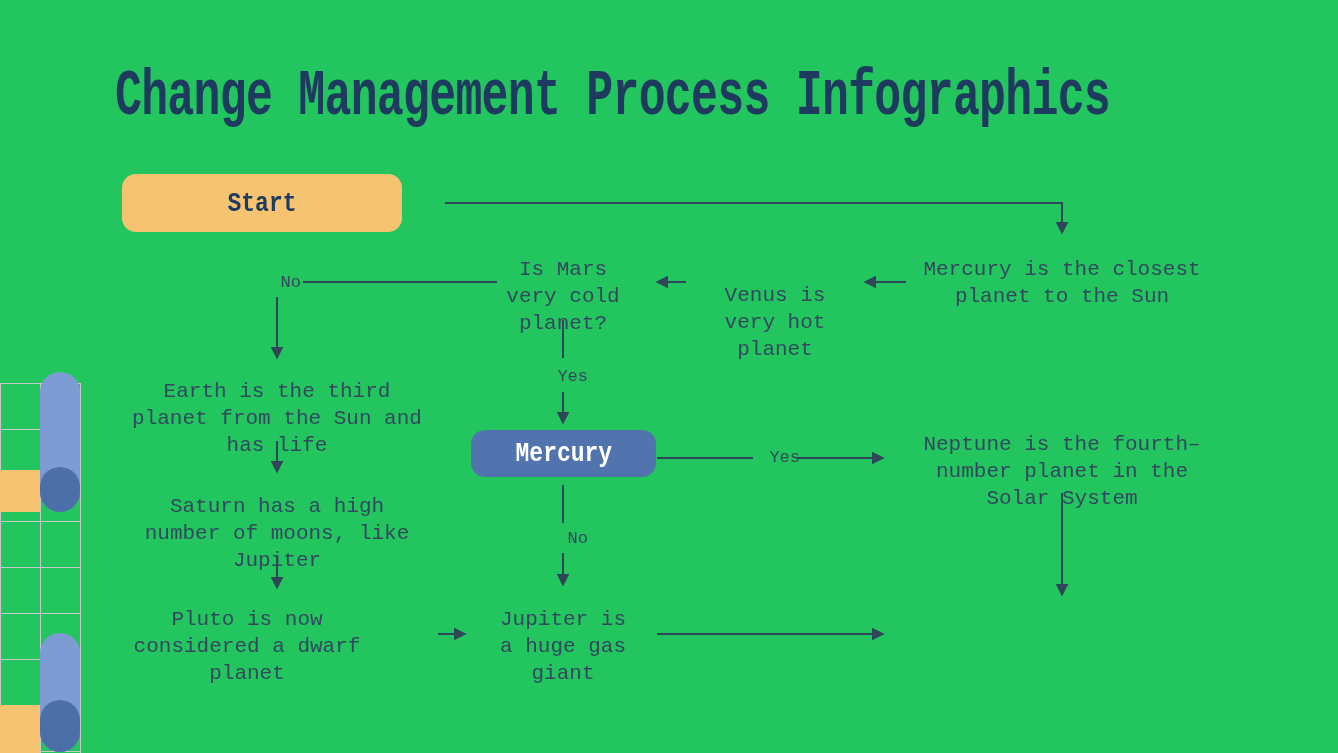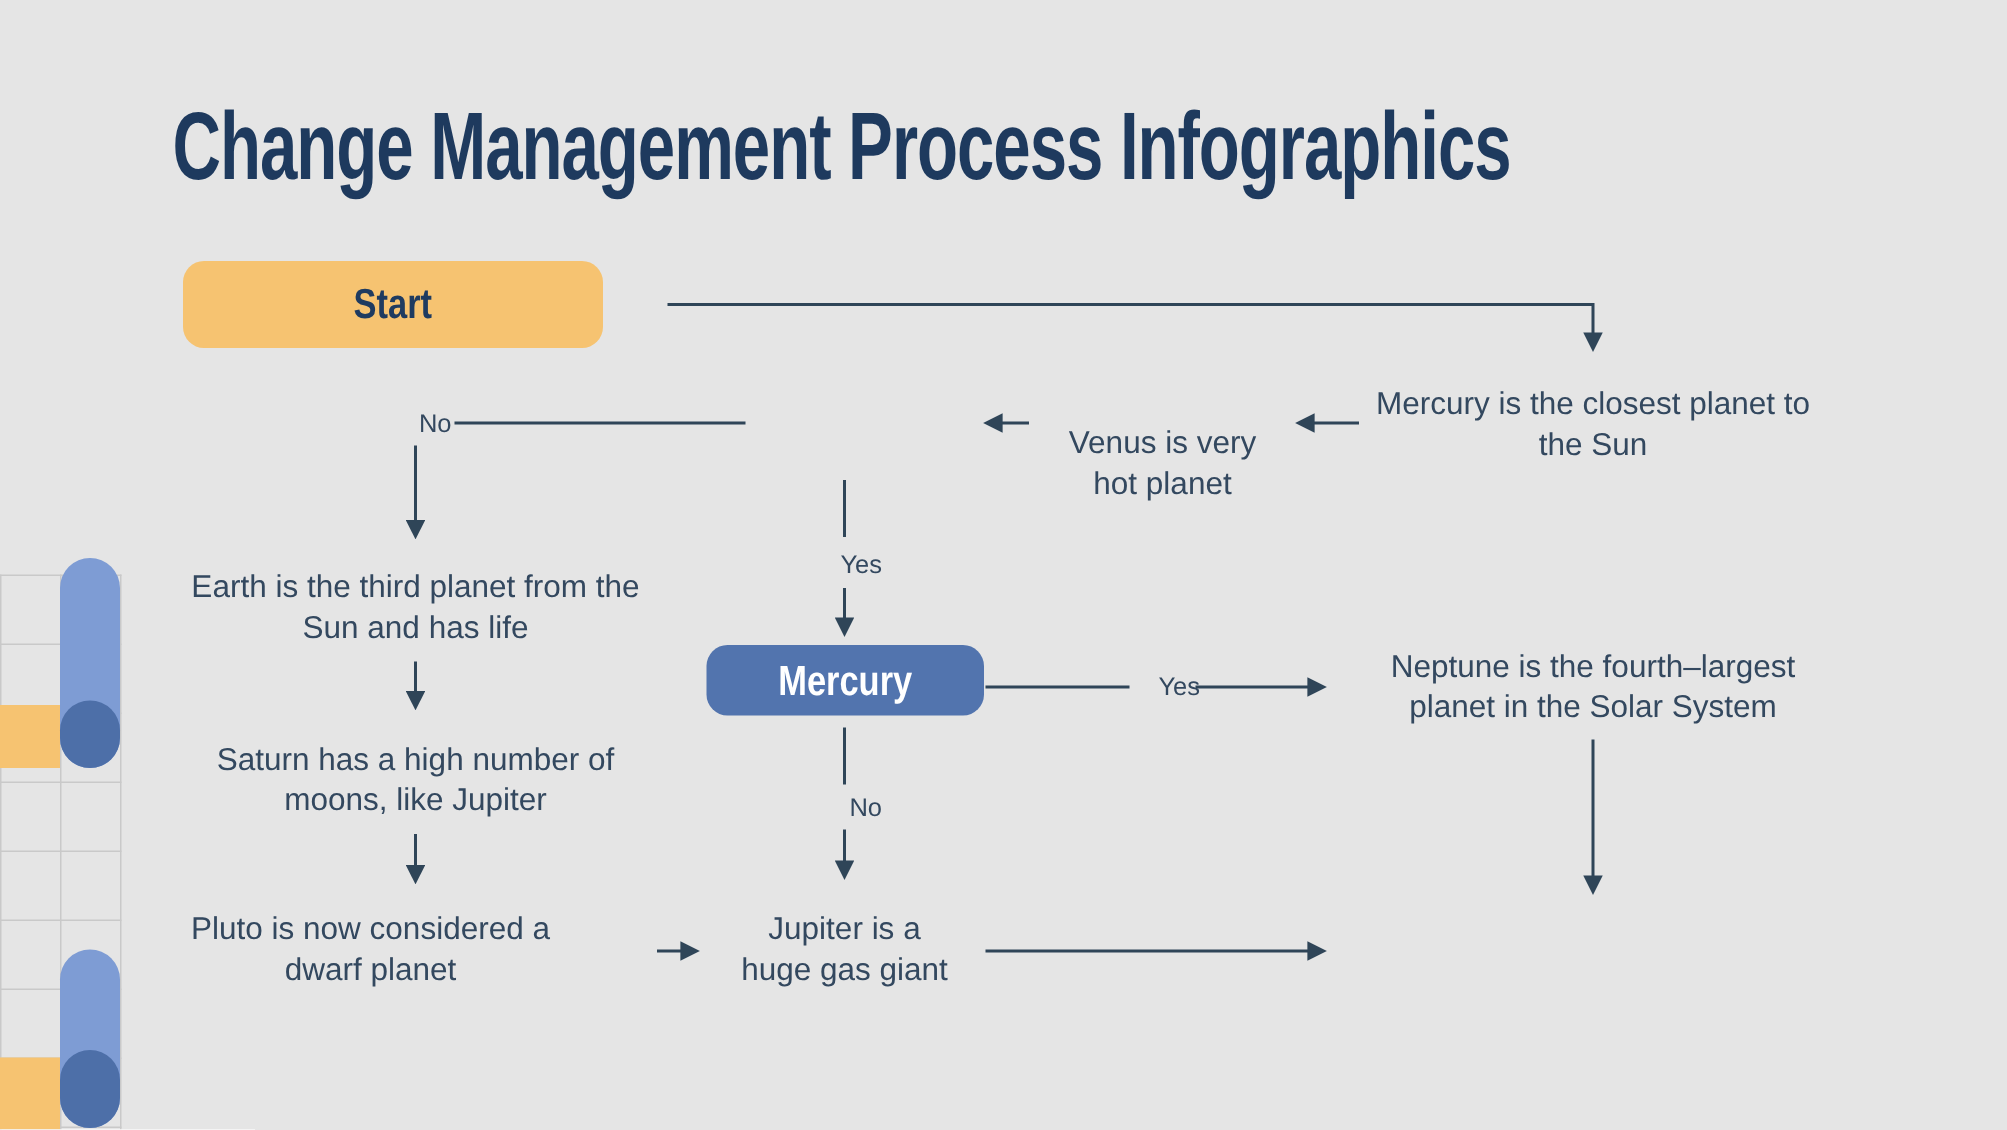--- a/index.html
+++ b/index.html
@@ -1,18 +1,18 @@
 <!DOCTYPE html>
 <html><head>
 <meta charset="utf-8">
 <style>
   html,body{margin:0;padding:0;background:#fff;}
   .slide{
-    position:relative;width:1338px;height:753px;background:#e5e5e5;
-    overflow:hidden;font-family:Liberation Sans, sans-serif;
+    position:relative;width:1338px;height:753px;background:#22c55e;
+    overflow:hidden;font-family:Liberation Mono, monospace;
   }
   svg.layer{position:absolute;left:0;top:0;pointer-events:none;}
   
   .title{
     position:absolute;left:115px;top:64px;margin:0;
     font-size:64px;font-weight:bold;color:#1E3A5E;letter-spacing:-1px;
     white-space:nowrap;line-height:1.05;
     transform:scaleX(.70);transform-origin:0 0;
   }
   
@@ -118,24 +118,25 @@
 
   <div class="pill start">
     <span class="pill-label">Start</span>
   </div>
   <div class="pill decision">
     <span class="pill-label">Mercury</span>
   </div>
 
   <div class="node mercury-closest">Mercury is the closest planet to the Sun</div>
   <div class="node venus">Venus is very hot planet</div>
+  <div class="node mars">Is Mars very cold planet?</div>
   <div class="node earth">Earth is the third planet from the Sun and has life</div>
   <div class="node saturn">Saturn has a high number of moons, like Jupiter</div>
   <div class="node pluto">Pluto is now considered a dwarf planet</div>
   <div class="node jupiter">Jupiter is a huge gas giant</div>
-  <div class="node neptune">Neptune is the fourth–largest planet in the Solar System</div>
+  <div class="node neptune">Neptune is the fourth–number planet in the Solar System</div>
 
   <div class="branch no-top">No</div>
   <div class="branch yes-mid">Yes</div>
   <div class="branch yes-right">Yes</div>
   <div class="branch no-bottom">No</div>
 
 </div>
 
 </body></html>

